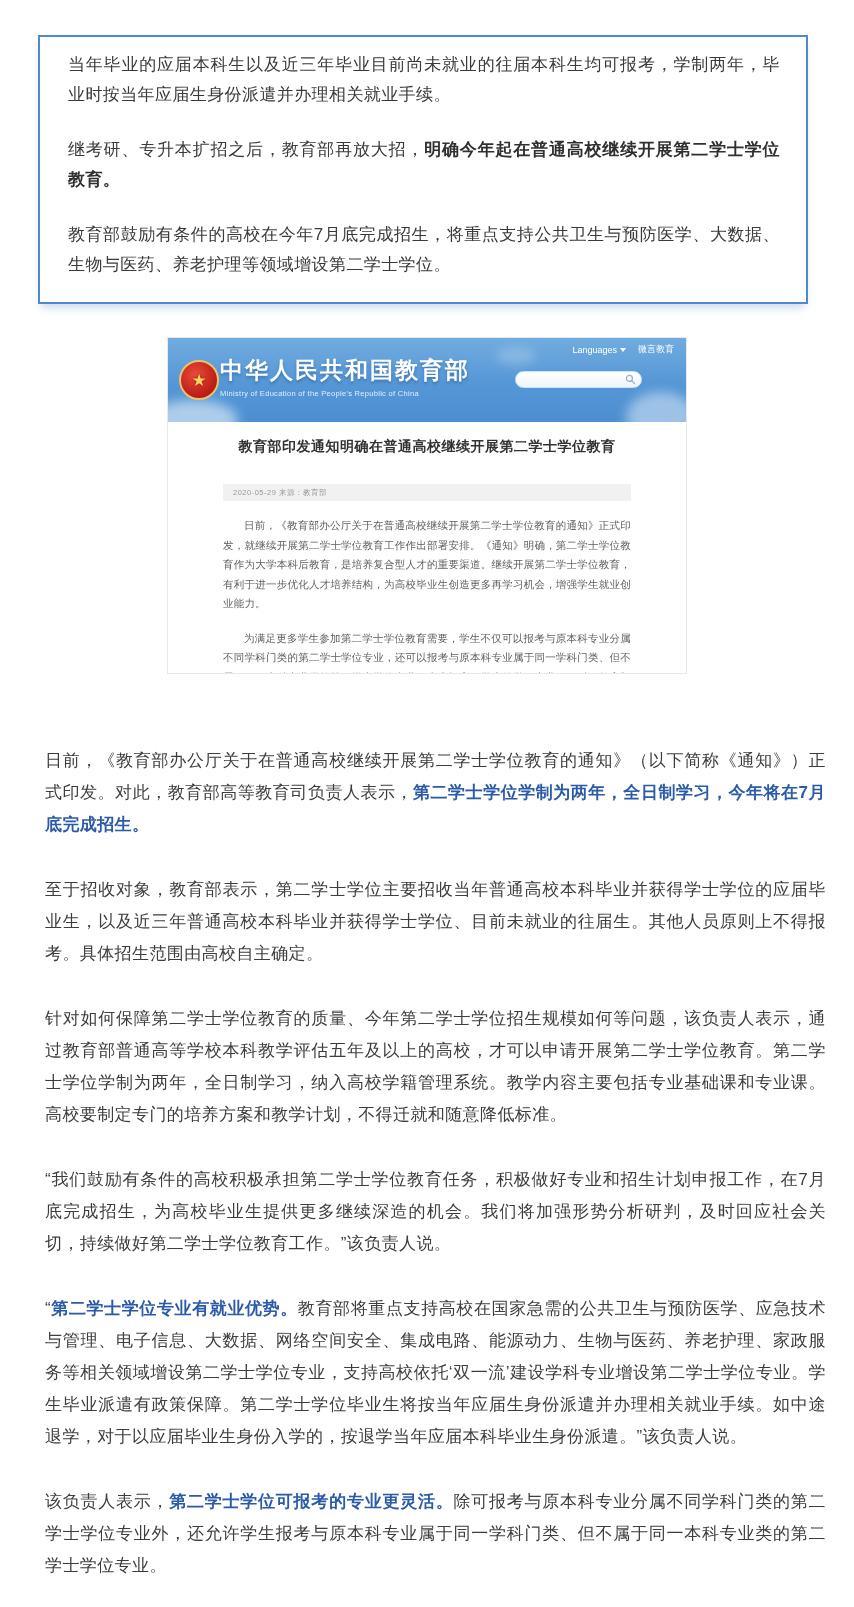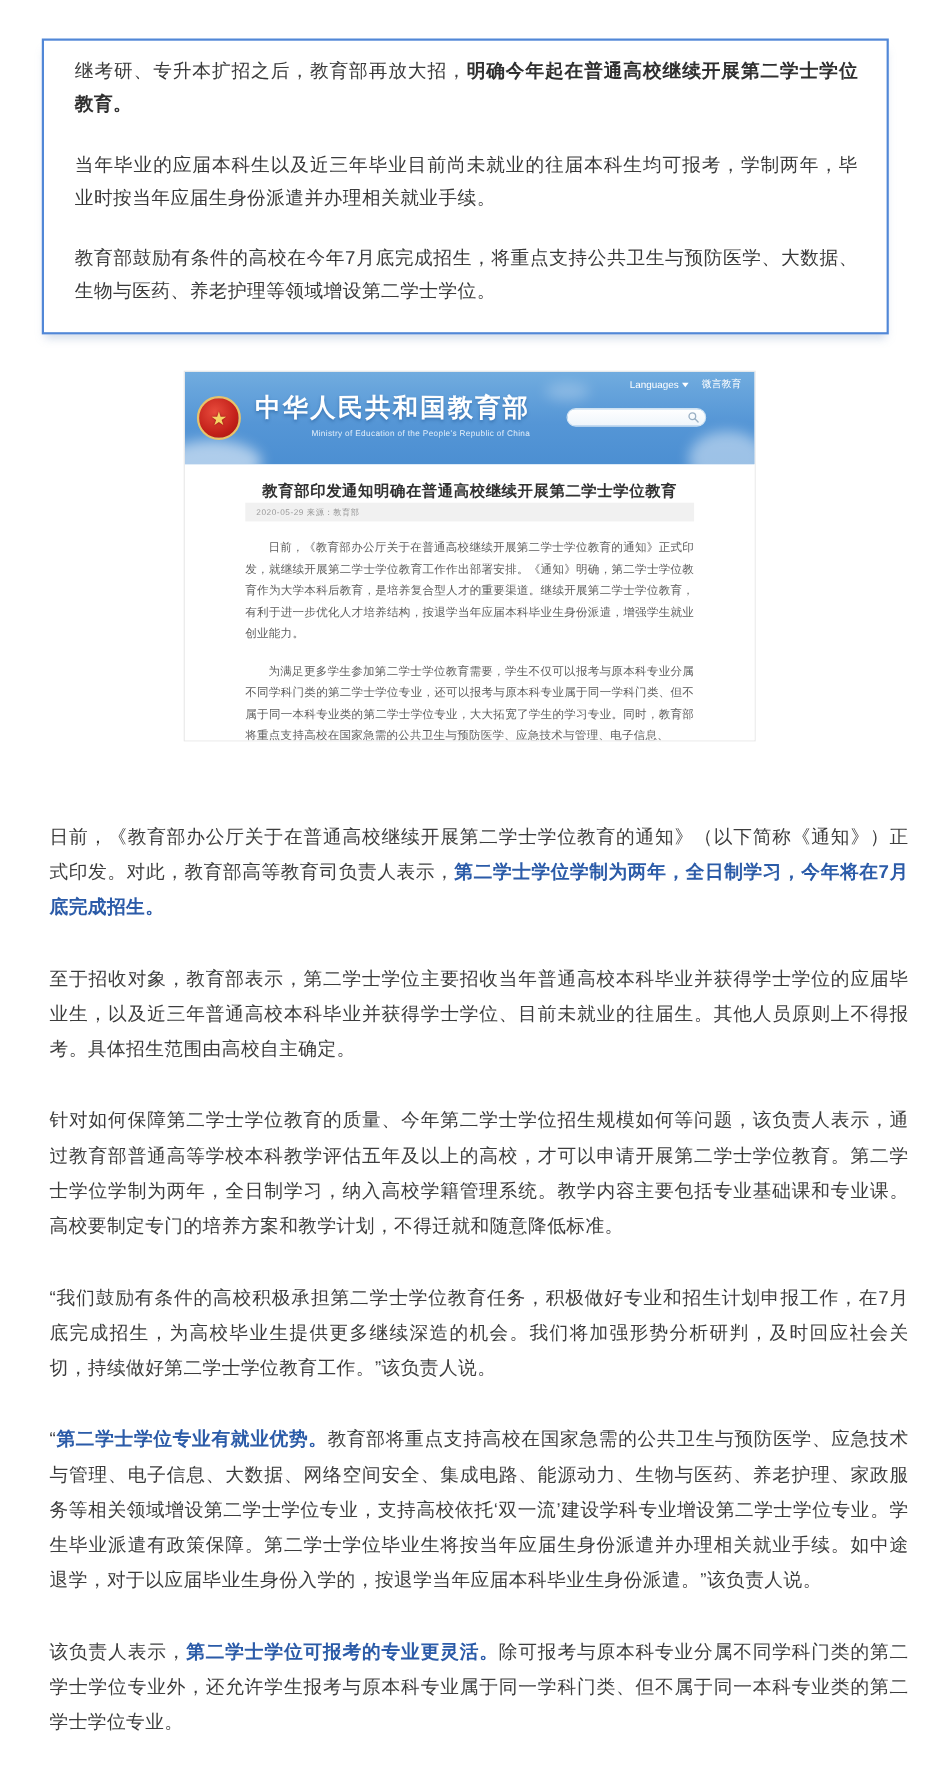--- a/index.html
+++ b/index.html
@@ -65,47 +65,47 @@
     border-top: 4px solid #ffffff;
   }
   .emblem {
     position: absolute; left: 11px; top: 22px;
     width: 40px; height: 40px; border-radius: 50%;
     background: radial-gradient(circle at 40% 35%, #e84b3c 0%, #c3211a 60%, #9e120f 100%);
     border: 2px solid #e8c36a;
     display: flex; align-items: center; justify-content: center;
   }
   .emblem .glyph { color: #f6d464; font-size: 17px; line-height: 1; text-shadow: 0 0 2px #7e0d0b; }
-  .moe-brand { position: absolute; left: 64px; top: 17px; }
+  .moe-brand { position: absolute; left: 52px; top: 17px; }
   .moe-title {
     font-size: 23px; font-weight: 700; color: #ffffff;
     letter-spacing: 2px; text-shadow: 0 2px 3px rgba(20, 70, 130, 0.45);
   }
-  .moe-subtitle { font-size: 7.5px; color: #e3effa; margin-top: 3px; letter-spacing: 0.3px; text-align: right; }
+  .moe-subtitle { font-size: 7.5px; color: #e3effa; margin-top: 3px; letter-spacing: 0.3px; }
   .moe-search {
     position: absolute; right: 44px; top: 33px;
     width: 127px; height: 17px; border-radius: 9px;
     background: linear-gradient(180deg, #ffffff, #eef5fb);
     border: 1px solid #cfe2f2;
     display: flex; align-items: center; justify-content: flex-end;
     padding-right: 5px;
   }
   .moe-breadcrumb {
     height: 17px; line-height: 17px;
     background: linear-gradient(180deg, #eaf3fb, #ddeaf8);
     font-size: 8.5px; color: #4a7ab5;
     padding-left: 12px;
   }
   .moe-content { background: #fff; padding: 16px 55px 0 55px; }
   .moe-article-title {
     font-size: 14px; font-weight: 700; color: #333;
     text-align: center; letter-spacing: 0.5px;
   }
   .moe-meta {
-    margin-top: 1px; height: 17px; line-height: 17px;
+    margin-top: 28px; height: 17px; line-height: 17px;
     background: #f1f1f1; font-size: 7.5px; color: #999;
     padding-left: 10px; letter-spacing: 0.5px;
   }
   .moe-p {
     margin-top: 15px;
     font-size: 10.5px; line-height: 19.5px; color: #5e5e5e;
     text-indent: 2em; text-align: justify; letter-spacing: 0.2px;
   }
 
   
@@ -120,22 +120,22 @@
   }
   .article p:last-child { margin-bottom: 0; }
   .blue-bold { color: #2b5ba8; font-weight: 700; }
 </style>
 </head>
 <body>
 
 <div class="page">
 
   <section class="summary-box">
+    <p>当年毕业的应届本科生以及近三年毕业目前尚未就业的往届本科生均可报考，学制两年，毕业时按当年应届生身份派遣并办理相关就业手续。</p>
     <p><span>继考研、专升本扩招之后，教育部再放大招，</span><strong>明确今年起在普通高校继续开展第二学士学位教育。</strong></p>
-    <p>当年毕业的应届本科生以及近三年毕业目前尚未就业的往届本科生均可报考，学制两年，毕业时按当年应届生身份派遣并办理相关就业手续。</p>
     <p>教育部鼓励有条件的高校在今年7月底完成招生，将重点支持公共卫生与预防医学、大数据、生物与医药、养老护理等领域增设第二学士学位。</p>
   </section>
 
   <figure class="moe-shot">
     <div class="moe-header">
       <div class="cloud c1"></div>
       <div class="cloud c2"></div>
       <div class="cloud c3"></div>
       <div class="moe-topbar">
         <span class="lang">
@@ -154,21 +154,21 @@
       <div class="moe-search">
         <svg width="11" height="11" viewBox="0 0 20 20">
           <circle cx="8" cy="8" r="5.5" fill="none" stroke="#9ab0c4" stroke-width="2.2"></circle>
           <line x1="12.2" y1="12.2" x2="17.5" y2="17.5" stroke="#9ab0c4" stroke-width="2.2" stroke-linecap="round"></line>
         </svg>
       </div>
     </div>
     <div class="moe-content">
       <h2 class="moe-article-title">教育部印发通知明确在普通高校继续开展第二学士学位教育</h2>
       <div class="moe-meta">2020-05-29 来源：教育部</div>
-      <p class="moe-p">日前，《教育部办公厅关于在普通高校继续开展第二学士学位教育的通知》正式印发，就继续开展第二学士学位教育工作作出部署安排。《通知》明确，第二学士学位教育作为大学本科后教育，是培养复合型人才的重要渠道。继续开展第二学士学位教育，有利于进一步优化人才培养结构，按退学当年应届本科毕业生身份派遣，增强学生就业创业能力。</p>
+      <p class="moe-p">日前，《教育部办公厅关于在普通高校继续开展第二学士学位教育的通知》正式印发，就继续开展第二学士学位教育工作作出部署安排。《通知》明确，第二学士学位教育作为大学本科后教育，是培养复合型人才的重要渠道。继续开展第二学士学位教育，有利于进一步优化人才培养结构，为高校毕业生创造更多再学习机会，增强学生就业创业能力。</p>
       <p class="moe-p">为满足更多学生参加第二学士学位教育需要，学生不仅可以报考与原本科专业分属不同学科门类的第二学士学位专业，还可以报考与原本科专业属于同一学科门类、但不属于同一本科专业类的第二学士学位专业，大大拓宽了学生的学习专业。同时，教育部将重点支持高校在国家急需的公共卫生与预防医学、应急技术与管理、电子信息、</p>
     </div>
   </figure>
 
   <article class="article">
     <p><span>日前，《教育部办公厅关于在普通高校继续开展第二学士学位教育的通知》（以下简称《通知》）正式印发。对此，教育部高等教育司负责人表示，</span><span class="blue-bold">第二学士学位学制为两年，全日制学习，今年将在7月底完成招生。</span></p>
     <p>至于招收对象，教育部表示，第二学士学位主要招收当年普通高校本科毕业并获得学士学位的应届毕业生，以及近三年普通高校本科毕业并获得学士学位、目前未就业的往届生。其他人员原则上不得报考。具体招生范围由高校自主确定。</p>
     <p>针对如何保障第二学士学位教育的质量、今年第二学士学位招生规模如何等问题，该负责人表示，通过教育部普通高等学校本科教学评估五年及以上的高校，才可以申请开展第二学士学位教育。第二学士学位学制为两年，全日制学习，纳入高校学籍管理系统。教学内容主要包括专业基础课和专业课。高校要制定专门的培养方案和教学计划，不得迁就和随意降低标准。</p>
     <p>“我们鼓励有条件的高校积极承担第二学士学位教育任务，积极做好专业和招生计划申报工作，在7月底完成招生，为高校毕业生提供更多继续深造的机会。我们将加强形势分析研判，及时回应社会关切，持续做好第二学士学位教育工作。”该负责人说。</p>
     <p><span>“</span><span class="blue-bold">第二学士学位专业有就业优势。</span><span>教育部将重点支持高校在国家急需的公共卫生与预防医学、应急技术与管理、电子信息、大数据、网络空间安全、集成电路、能源动力、生物与医药、养老护理、家政服务等相关领域增设第二学士学位专业，支持高校依托‘双一流’建设学科专业增设第二学士学位专业。学生毕业派遣有政策保障。第二学士学位毕业生将按当年应届生身份派遣并办理相关就业手续。如中途退学，对于以应届毕业生身份入学的，按退学当年应届本科毕业生身份派遣。”该负责人说。</span></p>

